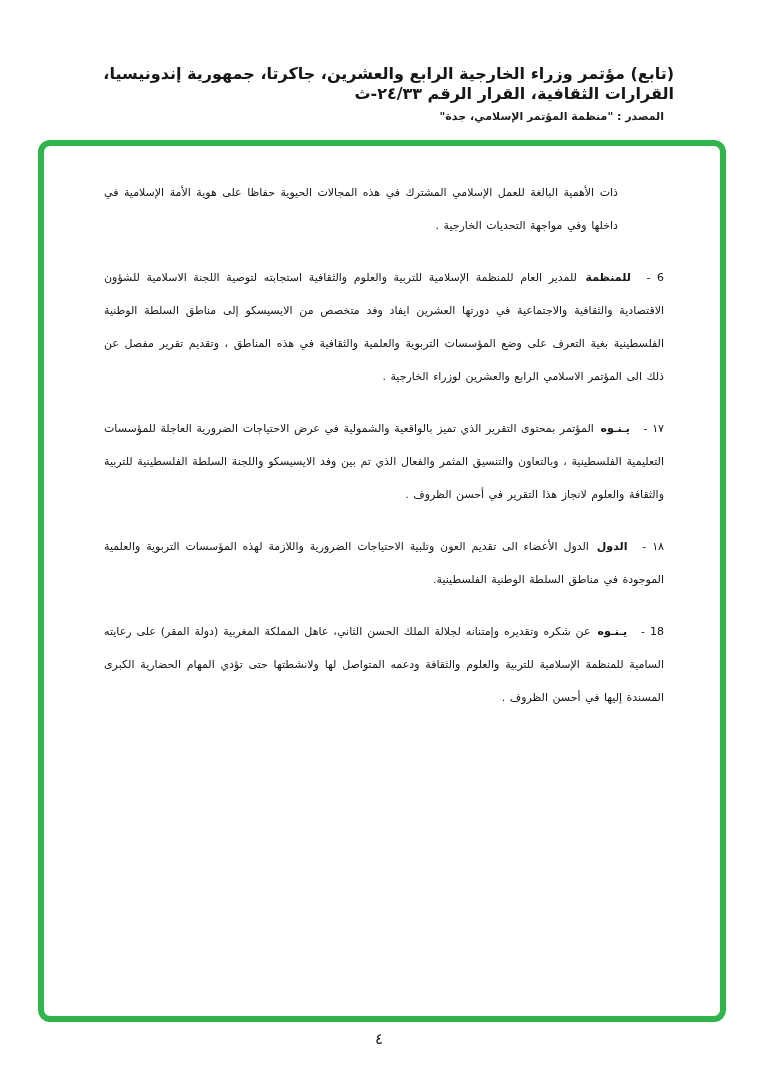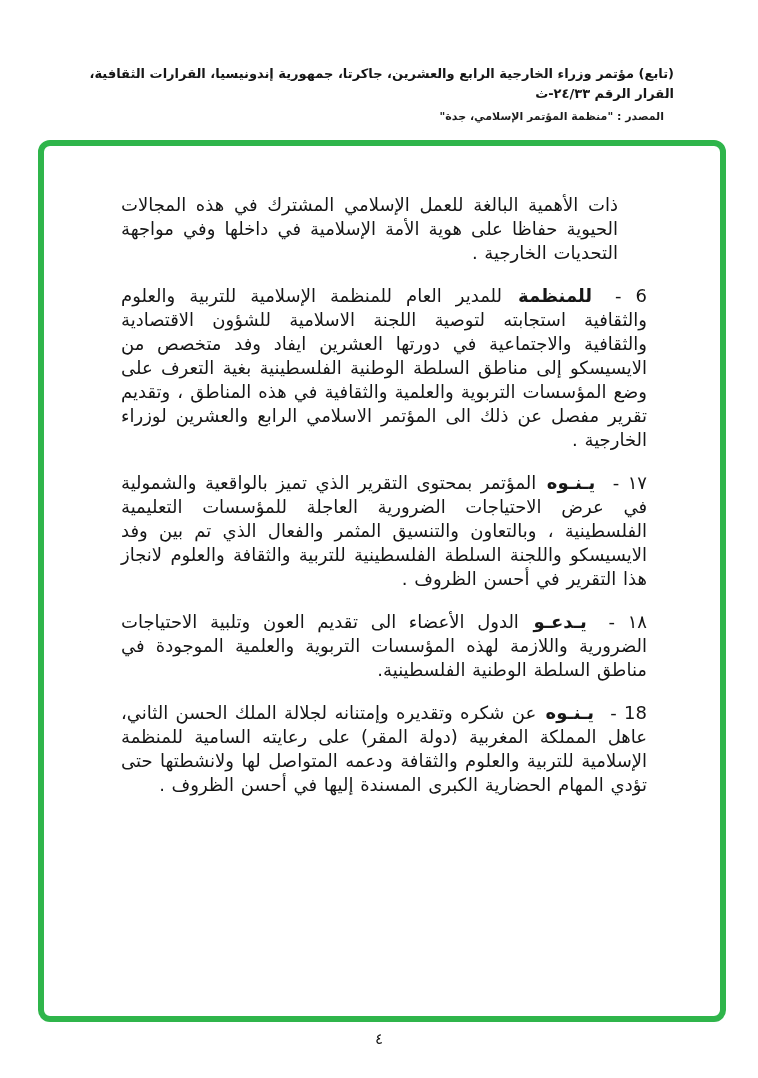--- a/index.html
+++ b/index.html
@@ -21,21 +21,21 @@
   
   .doc-header {
     position: absolute;
     top: 64px;
     right: 84px;
     left: 76px;
     text-align: right;
     direction: rtl;
   }
   .doc-header .h1 {
-    font-size: 13px;
+    font-size: 16px;
     font-weight: bold;
     line-height: 20px;
     letter-spacing: 0.2px;
   }
   .doc-header .h2 {
     font-size: 11px;
     font-weight: bold;
     margin-top: 6px;
     margin-right: 10px;
     color: #1c1c1c;
@@ -51,25 +51,25 @@
     box-sizing: border-box;
     border: 6px solid var(--frame-color, #2fb54b);
     border-radius: 12px;
     padding: 30px 56px 0 60px;
     background: #ffffff;
   }
 
   
   .intro, .item {
     direction: rtl;
-    font-size: 18px;
-    line-height: 24px;
+    font-size: 11px;
+    line-height: 33px;
     text-align: justify;
     text-align-last: right;
-    margin: 17px;
+    margin: 0;
     word-spacing: 1px;
   }
   .intro {
     margin-right: 46px;
     margin-bottom: 6px;
   }
   .item {
     margin-top: 19px;
   }
   .item .num {
@@ -113,21 +113,21 @@
     </p>
 
     <p class="item">
       <span class="num">١٧ -</span>
       <span class="lead">يـنـوه</span>
       <span class="txt">المؤتمر بمحتوى التقرير الذي تميز بالواقعية والشمولية في عرض الاحتياجات الضرورية العاجلة للمؤسسات التعليمية الفلسطينية ، وبالتعاون والتنسيق المثمر والفعال الذي تم بين وفد الايسيسكو واللجنة السلطة الفلسطينية للتربية والثقافة والعلوم لانجاز هذا التقرير في أحسن الظروف .</span>
     </p>
 
     <p class="item">
       <span class="num">١٨ -</span>
-      <span class="lead">يـدعـو</span>
+      <span class="lead">الدول</span>
       <span class="txt">الدول الأعضاء الى تقديم العون وتلبية الاحتياجات الضرورية واللازمة لهذه المؤسسات التربوية والعلمية الموجودة في مناطق السلطة الوطنية الفلسطينية.</span>
     </p>
 
     <p class="item">
       <span class="num">18 -</span>
       <span class="lead">يـنـوه</span>
       <span class="txt">عن شكره وتقديره وإمتنانه لجلالة الملك الحسن الثاني، عاهل المملكة المغربية (دولة المقر) على رعايته السامية للمنظمة الإسلامية للتربية والعلوم والثقافة ودعمه المتواصل لها ولانشطتها حتى تؤدي المهام الحضارية الكبرى المسندة إليها في أحسن الظروف .</span>
     </p>
 
   </div>

